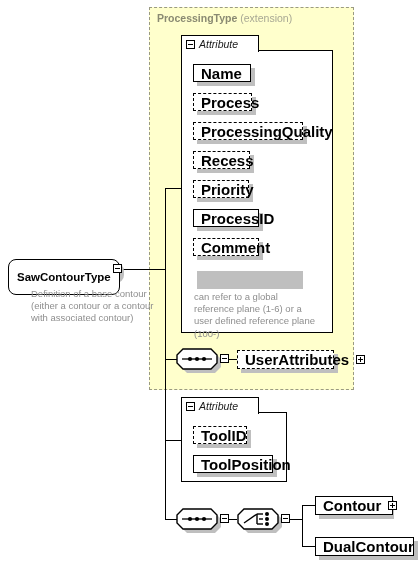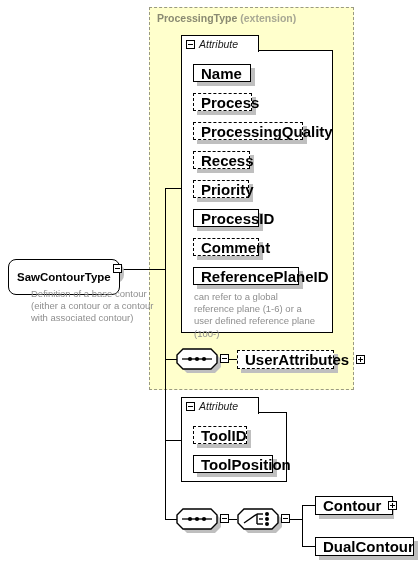--- a/index.html
+++ b/index.html
@@ -38,21 +38,21 @@
   .ext-label {
     position: absolute;
     left: 8px;
     top: 5px;
     font-size: 10.5px;
     font-weight: bold;
     color: #8a8a72;
     white-space: nowrap;
   }
   .ext-label .soft {
-    font-weight: bold;
+    font-weight: normal;
     color: #a8a894;
   }
   .attr-body {
     position: absolute;
     left: 0;
     background: #ffffff;
     border: 1px solid #000000;
     box-sizing: border-box;
   }
   .attr-tab {
@@ -246,23 +246,20 @@
   <div class="node" style="left:193px; top:209px; width:66px; height:18px;">
     <span class="nlabel">ProcessID</span>
   </div>
 
   <div class="shadow" style="left:197px; top:242px; width:66px; height:18px;"></div>
   <div class="node opt" style="left:193px; top:238px; width:66px; height:18px;">
     <span class="nlabel">Comment</span>
   </div>
 
   <div class="shadow" style="left:197px; top:271px; width:106px; height:18px;"></div>
-  <div class="node" style="left:193px; top:267px; width:106px; height:18px;">
-    <span class="nlabel">ReferencePlaneID</span>
-  </div>
 
   <div class="annot" style="left:194px; top:291px; width:128px;">can refer to a global
 reference plane (1-6) or a
 user defined reference plane
 (100-)</div>
 
   <div class="comp-shadow" style="left:180px; top:352px;">
     <svg width="42" height="22" viewBox="0 0 42 22">
       <polygon points="7,1 35,1 41,7 41,15 35,21 7,21 1,15 1,7" fill="#bfbfbf"></polygon>
     </svg>

